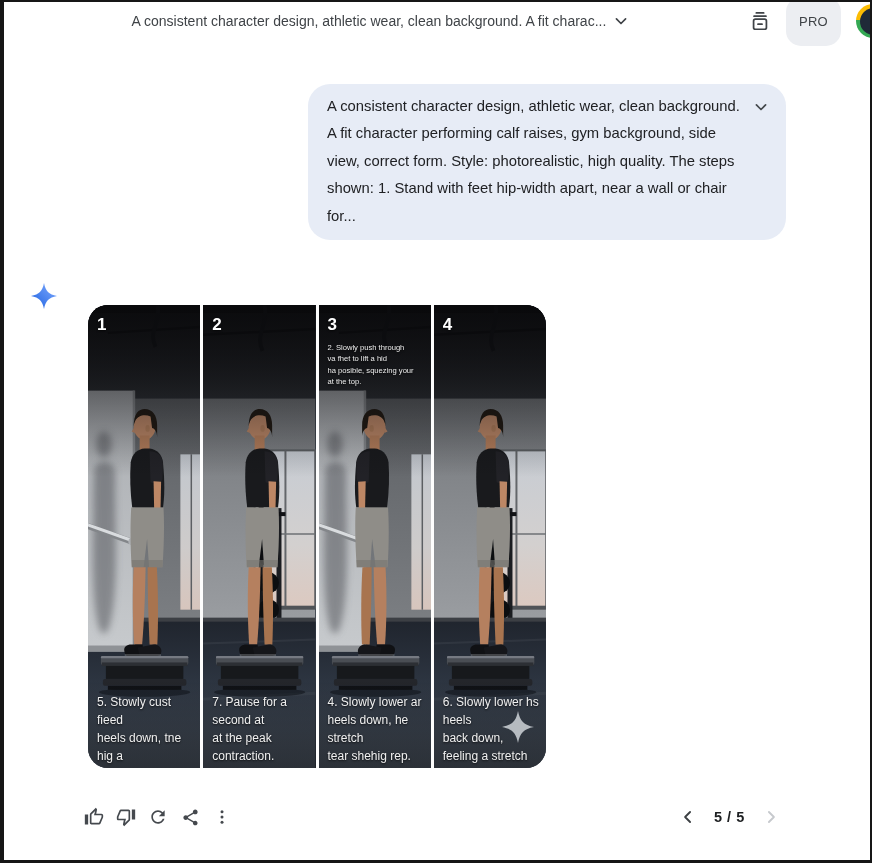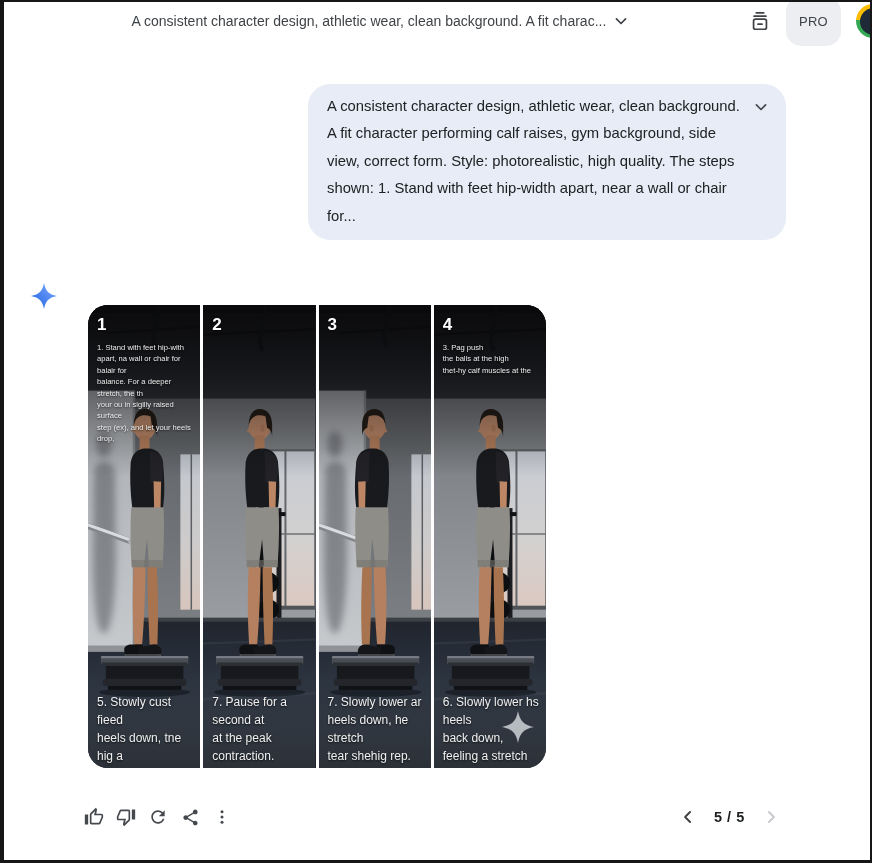--- a/index.html
+++ b/index.html
@@ -222,25 +222,20 @@
 
   <div class="panel">
     <svg class="panel-art" viewBox="0 0 113 465" preserveAspectRatio="none">
       <use href="#scene-wall"></use>
         <use href="#step-platform"></use>
         <use href="#figure-man"></use>
     </svg>
     <div class="scrim-top"></div>
     <div class="scrim-bottom"></div>
     <div class="panel-number">1</div>
-    <div class="panel-steptext">1. Stand with feet hip-with
-apart, na wall or chair for balair for
-balance. For a deeper stretch, the th
-your ou in sigilly raised surface
-step (ex), and let your heels drop,</div>
     <div class="panel-caption">5. Stowly cust fieed
 heels down, tne hig a
 stuezing your calf most at the</div>
   </div>
 
   <div class="panel">
     <svg class="panel-art" viewBox="0 0 113 465" preserveAspectRatio="none">
       <use href="#scene-rack"></use>
         <use href="#step-platform"></use>
         <use href="#figure-man"></use>
@@ -255,37 +250,38 @@
 
   <div class="panel">
     <svg class="panel-art" viewBox="0 0 113 465" preserveAspectRatio="none">
       <use href="#scene-wall"></use>
         <use href="#step-platform"></use>
       <use href="#figure-man" transform="translate(113,0) scale(-1 1)"></use>
     </svg>
     <div class="scrim-top"></div>
     <div class="scrim-bottom"></div>
     <div class="panel-number">3</div>
-    <div class="panel-caption">7. Slowly lower ar
+    <div class="panel-steptext">2. Slowly push through
+va fhet to lift a hid
+ha posible, squezing your
+at the top.</div>
+    <div class="panel-caption">4. Slowly lower ar
 heels down, he stretch
 tear shehig rep.</div>
   </div>
 
   <div class="panel">
     <svg class="panel-art" viewBox="0 0 113 465" preserveAspectRatio="none">
       <use href="#scene-rack"></use>
         <use href="#step-platform"></use>
         <use href="#figure-man"></use>
     </svg>
     <div class="scrim-top"></div>
     <div class="scrim-bottom"></div>
     <div class="panel-number">4</div>
-    <div class="panel-steptext">3.  Pag push
-the balls at the high
-thet-hy calf muscles at the</div>
     <div class="panel-caption">6. Slowly lower hs heels
 back down, feeling a stretch
 bottom befoe aring the next
 rep.</div>
     <div class="watermark">
       <svg width="32" height="32" viewBox="-14 -14 28 28">
           <use href="#spark4" fill="#dfe3e8" opacity="0.9"></use>
         </svg>
     </div>
   </div>

